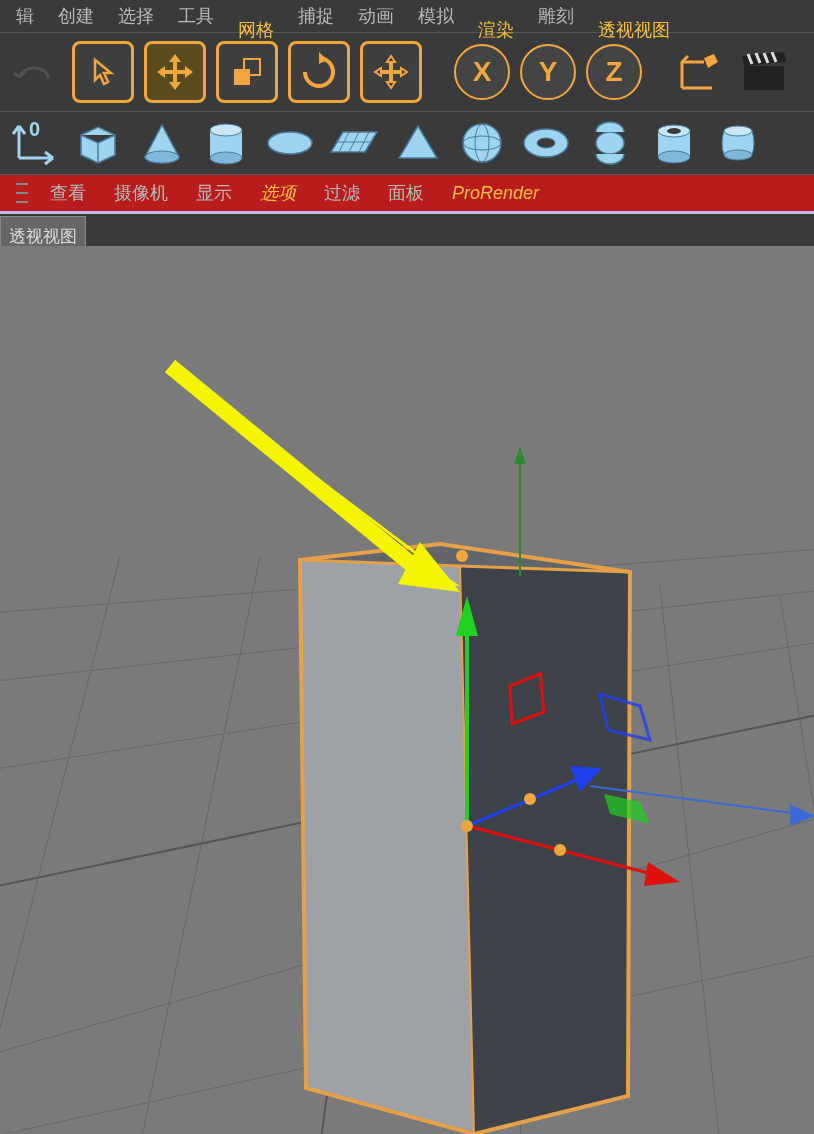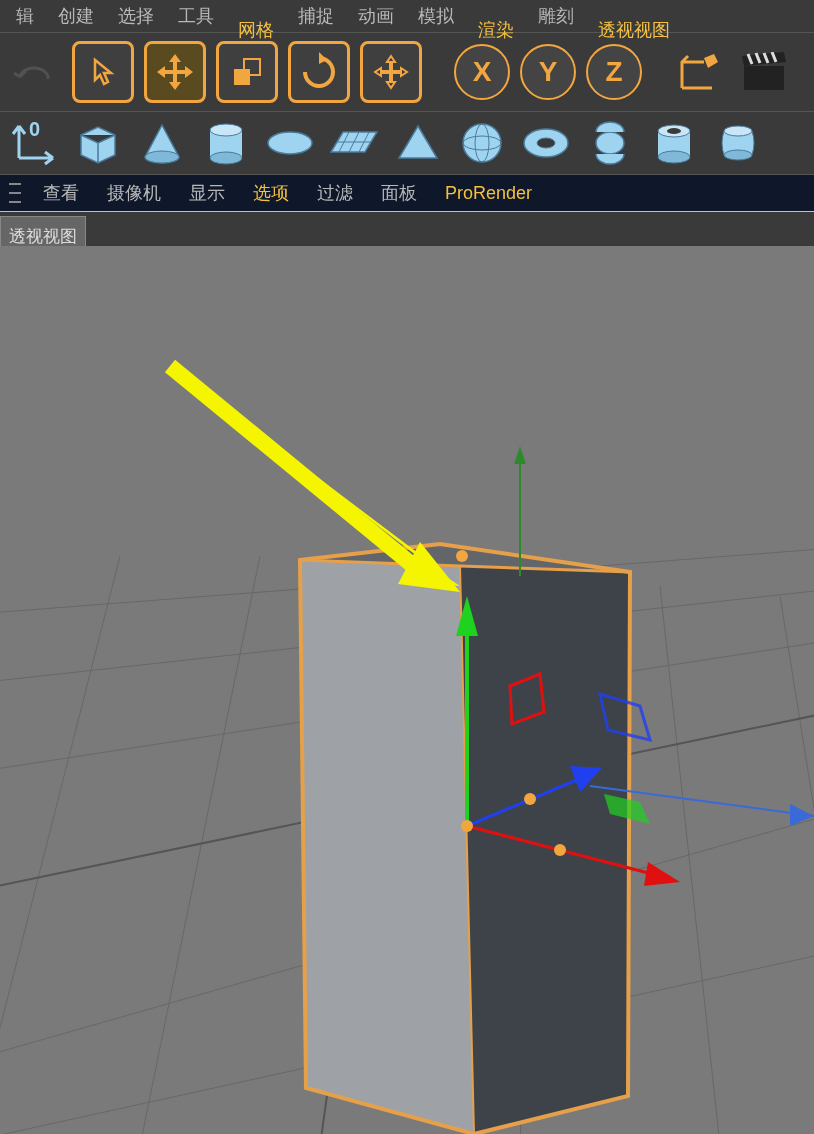--- a/index.html
+++ b/index.html
@@ -5,23 +5,23 @@
   html,body{margin:0;padding:0;width:814px;height:1134px;background:#3a3a3a;font-family:Arial,"Microsoft YaHei",sans-serif;overflow:hidden;}
   .menubar{height:32px;background:#3a3a3a;border-bottom:1px solid #555;display:flex;align-items:center;padding:0 4px;}
   .menubar span{color:#b8b8b8;font-size:18px;margin:0 12px;cursor:default;}
   .menubar span.hl{color:#f5c040;margin-top:28px;}
   .toolbar{height:78px;background:#3a3a3a;border-bottom:1px solid #555;display:flex;align-items:center;padding-left:6px;gap:10px;}
   .tbtn{width:56px;height:56px;border:1px solid #5a5a5a;border-radius:8px;background:#444;display:flex;align-items:center;justify-content:center;}
   .tbtn.active{border:3px solid #f2a640;background:#3f3f3f;}
   .tbtn.axis{width:52px;height:52px;border:2px solid #f2a640;border-radius:50%;background:#444;color:#f2a640;font-weight:bold;font-size:28px;display:flex;align-items:center;justify-content:center;}
   .primrow{height:62px;background:#3a3a3a;border-bottom:1px solid #555;display:flex;align-items:center;padding-left:6px;gap:8px;}
   .pbtn{width:56px;height:48px;display:flex;align-items:center;justify-content:center;}
-  .vmenu{height:36px;background:#0f172a;border-bottom:1px solid #c4b5fd;display:flex;align-items:center;padding-left:9px;}
+  .vmenu{height:36px;background:#b91c1c;border-bottom:3px solid #c4b5fd;display:flex;align-items:center;padding-left:16px;}
   .vmenu span{color:#b8b8b8;font-size:18px;margin:0 14px;}
-  .vmenu span.hl{color:#f5c040;}
+  .vmenu span.hl{color:#f5c040;font-style:italic;}
   .vhandle{width:12px;height:28px;display:flex;flex-direction:column;justify-content:space-around;margin-right:8px;}
   .vhandle div{height:2px;background:#888;}
   .vlabel{position:absolute;top:216px;left:0;background:#666;color:#ddd;font-size:17px;padding:8px 8px;border:1px solid #888;}
   .viewport{position:absolute;left:0;top:246px;width:814px;height:888px;background:#7a7a7a;}
   .undo{width:56px;height:56px;display:flex;align-items:center;justify-content:center;opacity:0.3;}
 </style>
 </head>
 <body>
 
 <div class="menubar">

